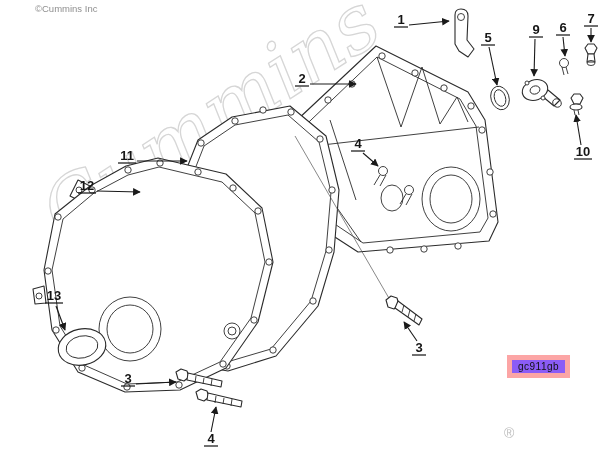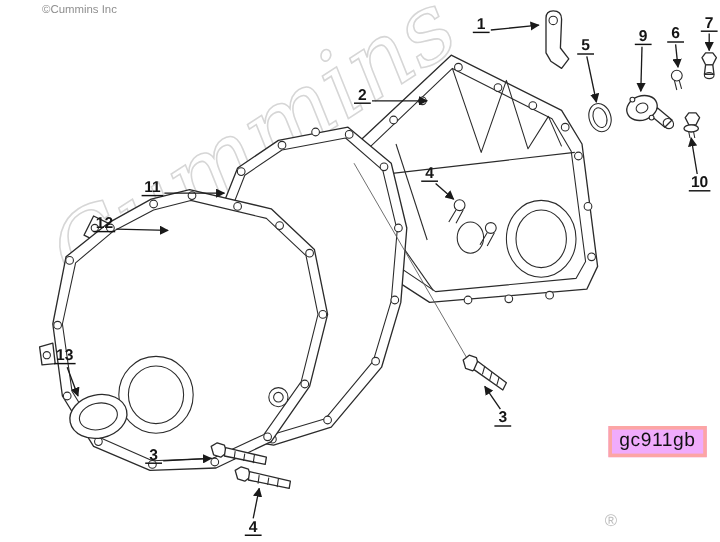--- a/index.html
+++ b/index.html
@@ -1,21 +1,21 @@
 <!DOCTYPE html>
 <html><head>
 <meta charset="utf-8">
 <style>
   html,body{margin:0;padding:0;background:#fff;}
   .stage{position:relative;width:600px;height:452px;background:#fff;overflow:hidden;
          font-family:"Liberation Sans",sans-serif;margin-left:30px;}
   .stage svg{position:absolute;left:0;top:0;}
   .copyright{position:absolute;left:5px;top:3px;font-size:9.5px;color:#8f8f8f;z-index:5;}
-  .code-box{position:absolute;left:477px;top:355px;border:3px solid #fca5a5;background:#f0abfc;
-            padding:1px 6px;font-size:16px;color:#111;z-index:5;letter-spacing:.5px;}
+  .code-box{position:absolute;left:477px;top:355px;border:5px solid #fca5a5;background:#8b5cf6;
+            padding:1px 6px;font-size:10px;color:#111;z-index:5;letter-spacing:.5px;}
   .reg-mark{position:absolute;left:474px;top:425px;font-size:14px;color:#bdbdbd;z-index:5;}
   
   .wm{font-family:"DejaVu Serif",serif;font-style:italic;font-size:80px;
       fill:none;stroke:#d6d6d6;stroke-width:1.3px;}
   .part{fill:#fff;stroke:#2b2b2b;stroke-width:1.1;stroke-linejoin:round;}
   .thin{fill:none;stroke:#2b2b2b;stroke-width:0.9;stroke-linejoin:round;}
   .hole{fill:#fff;stroke:#2b2b2b;stroke-width:0.9;}
   .axis{fill:none;stroke:#555;stroke-width:0.7;}
   .lead{stroke:#1a1a1a;stroke-width:1.1;marker-end:url(#arrow);}
   .ul{stroke:#111;stroke-width:1.2;}

